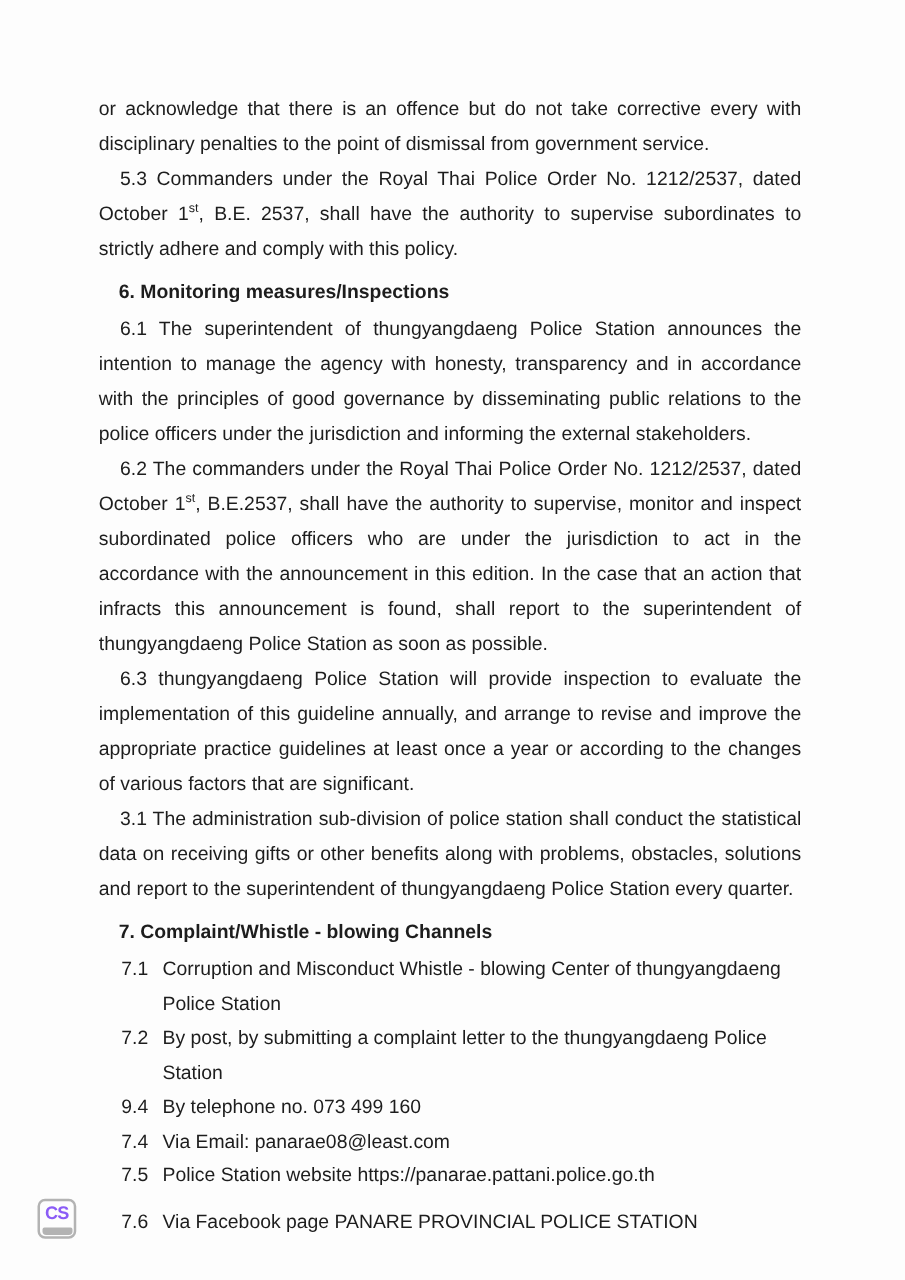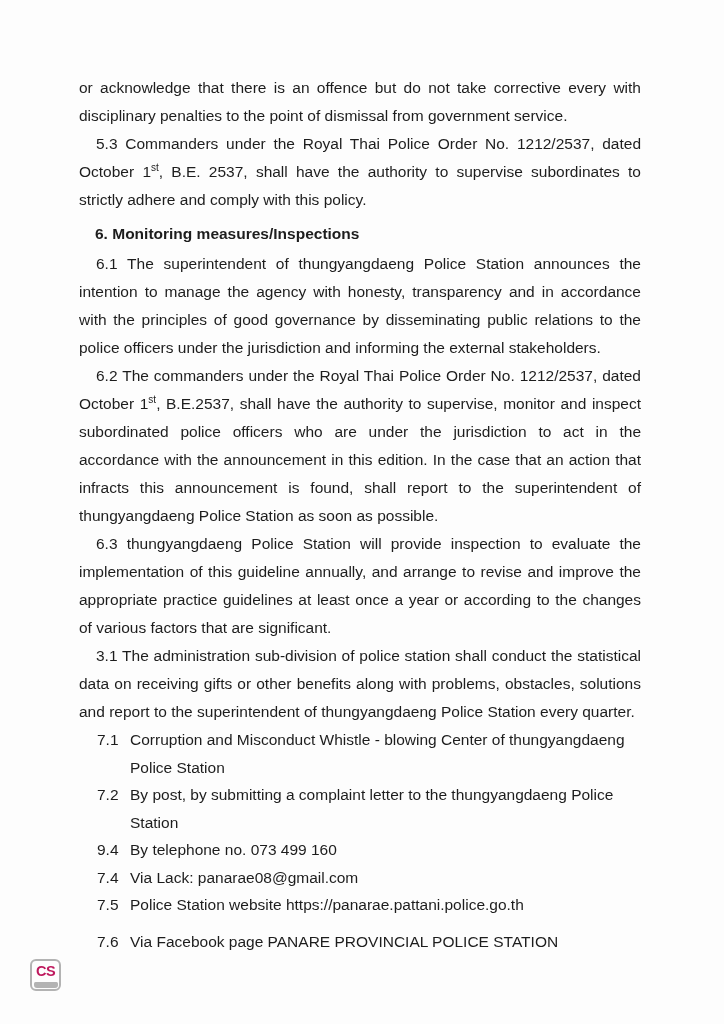--- a/index.html
+++ b/index.html
@@ -63,21 +63,21 @@
     display: flex;
     align-items: center;
     gap: 13px;
   }
   .cs-logo {
     position: relative;
     width: 27px;
     height: 28px;
     border: 2.5px solid #b3b3b3;
     border-radius: 6px;
-    color: #be185d;
+    color: #8b5cf6;
   }
   .cs-text {
     display: block;
     text-align: center;
     font-size: 14.5px;
     font-weight: bold;
     line-height: 20px;
     letter-spacing: -0.5px;
   }
   .cs-bar {
@@ -101,35 +101,36 @@
 
 <div class="page">
   <div class="doc">
       <p class="body">or acknowledge that there is an offence but do not take corrective every with disciplinary penalties to the point of dismissal from government service.</p>
       <p class="body indent">5.3 Commanders under the Royal Thai Police Order No. 1212/2537, dated October 1<sup>st</sup>, B.E. 2537, shall have the authority to supervise subordinates to strictly adhere and comply with this policy.</p>
       <p class="heading">6. Monitoring measures/Inspections</p>
       <p class="body indent">6.1 The superintendent of thungyangdaeng Police Station announces the intention to manage the agency with honesty, transparency and in accordance with the principles of good governance by disseminating public relations to the police officers under the jurisdiction and informing the external stakeholders.</p>
       <p class="body indent">6.2 The commanders under the Royal Thai Police Order No. 1212/2537, dated October 1<sup>st</sup>, B.E.2537, shall have the authority to supervise, monitor and inspect subordinated police officers who are under the jurisdiction to act in the accordance with the announcement in this edition. In the case that an action that infracts this announcement is found, shall report to the superintendent of thungyangdaeng Police Station as soon as possible.</p>
       <p class="body indent">6.3 thungyangdaeng Police Station will provide inspection to evaluate the implementation of this guideline annually, and arrange to revise and improve the appropriate practice guidelines at least once a year or according to the changes of various factors that are significant.</p>
       <p class="body indent">3.1 The administration sub-division of police station shall conduct the statistical data on receiving gifts or other benefits along with problems, obstacles, solutions and report to the superintendent of thungyangdaeng Police Station every quarter.</p>
+      <p class="heading">7. Complaint/Whistle - blowing Channels</p>
       <div class="list-item">
         <span class="li-num">7.1</span>
         <span class="li-text">Corruption and Misconduct Whistle - blowing Center of thungyangdaeng Police Station</span>
       </div>
       <div class="list-item">
         <span class="li-num">7.2</span>
         <span class="li-text">By post, by submitting a complaint letter to the thungyangdaeng Police Station</span>
       </div>
       <div class="list-item">
         <span class="li-num">9.4</span>
         <span class="li-text">By telephone no. 073 499 160</span>
       </div>
       <div class="list-item">
         <span class="li-num">7.4</span>
-        <span class="li-text">Via Lack: panarae08@gmail.com</span>
+        <span class="li-text">Via Email: panarae08@least.com</span>
       </div>
       <div class="list-item">
         <span class="li-num">7.5</span>
         <span class="li-text">Police Station website https://panarae.pattani.police.go.th</span>
       </div>
       <div class="list-item extra-gap">
         <span class="li-num">7.6</span>
         <span class="li-text">Via Facebook page PANARE PROVINCIAL POLICE STATION</span>
       </div>
     </div>

